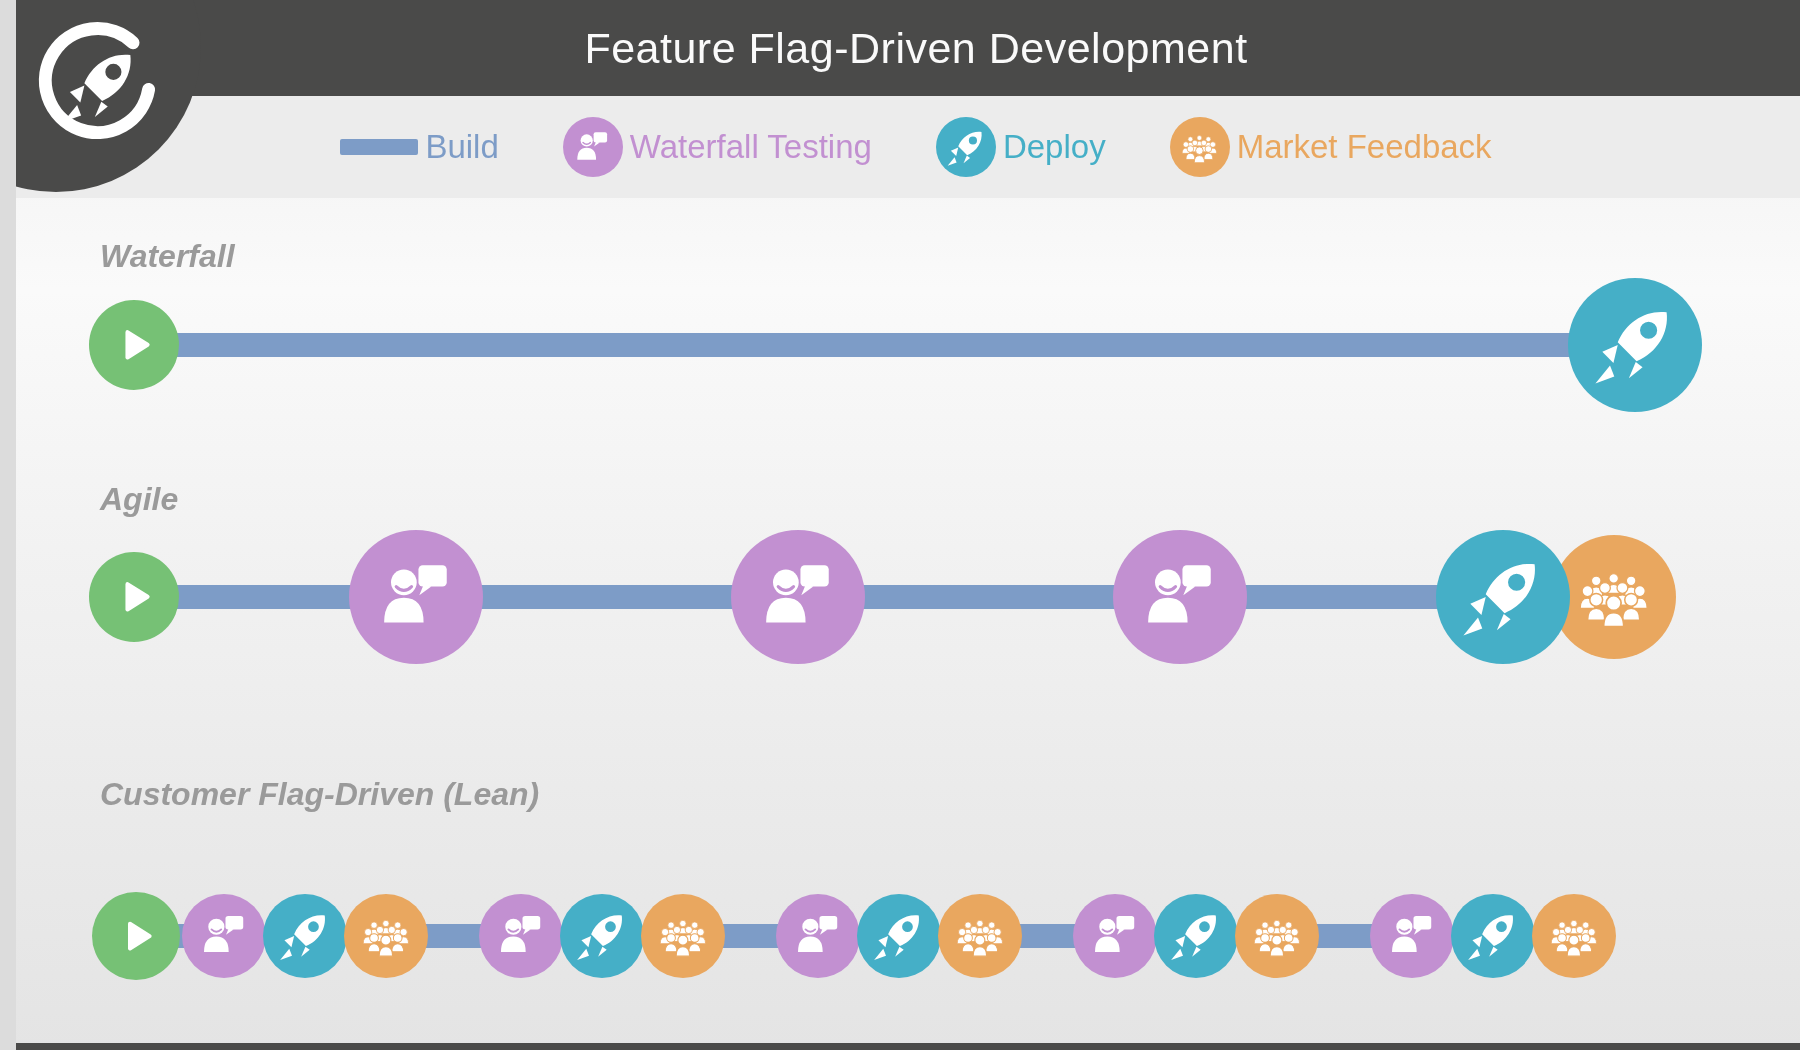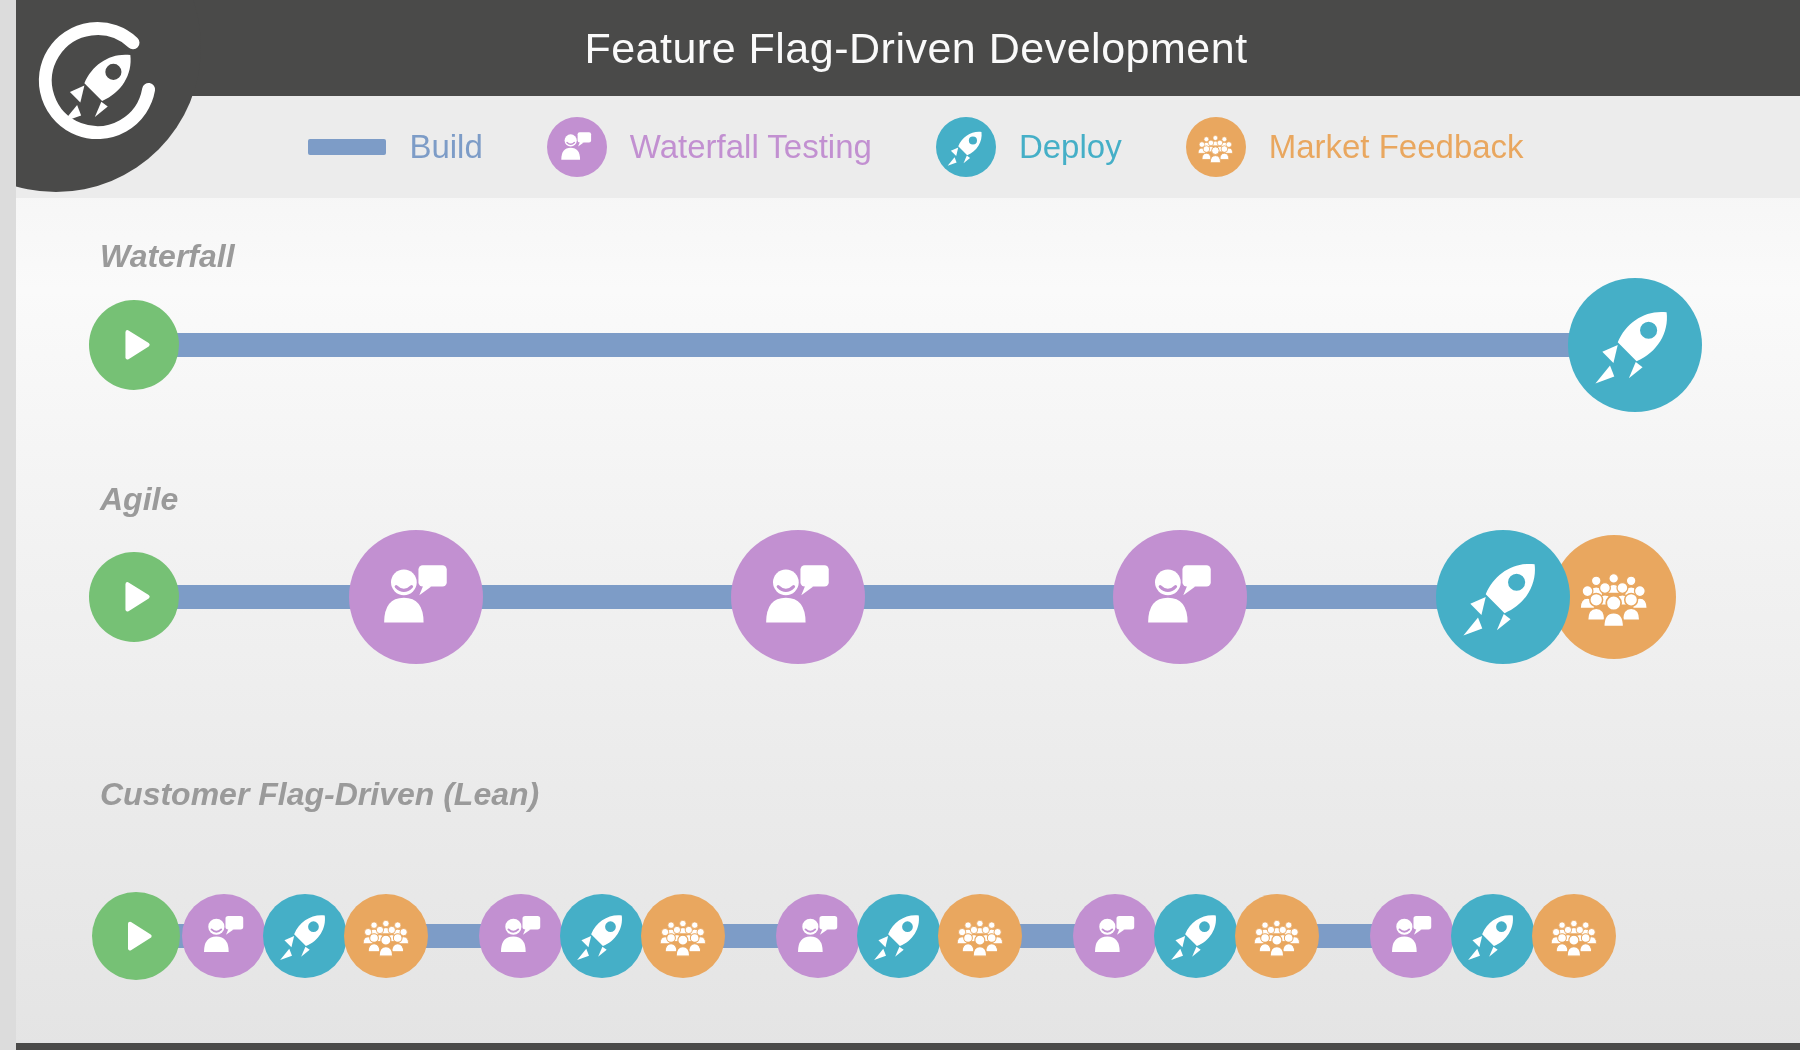--- a/index.html
+++ b/index.html
@@ -19,21 +19,21 @@
     position:absolute;left:0;top:96px;width:100%;height:102px;background:#ececec;
     display:flex;align-items:center;justify-content:center;column-gap:64px;z-index:2;
   }
   
   .logo-badge{
     position:absolute;left:-105px;top:-98px;width:290px;height:290px;border-radius:50%;
     background:var(--dark);z-index:4;
   }
   .logo-badge svg{position:absolute;left:118px;top:116px;width:130px;height:130px;}
   
-  .legend-item{display:flex;align-items:center;gap:23px;}
+  .legend-item{display:flex;align-items:center;gap:7px;}
   .legend-label{font-size:33px;font-weight:400;}
   .legend-circle{width:60px;height:60px;border-radius:50%;display:flex;align-items:center;justify-content:center;flex:none;}
   .legend-circle svg{width:68%;height:68%;}
   .legend-bar{width:78px;height:16px;border-radius:2px;background:var(--blue);flex:none;}
   
   .row{position:absolute;left:0;right:0;}
   #row-waterfall{top:240px;}
   #row-agile{top:483px;}
   #row-lean{top:778px;}
   .rowlabel{font-style:italic;font-weight:700;font-size:32px;color:#9a9a9a;margin-left:84px;line-height:1;}

